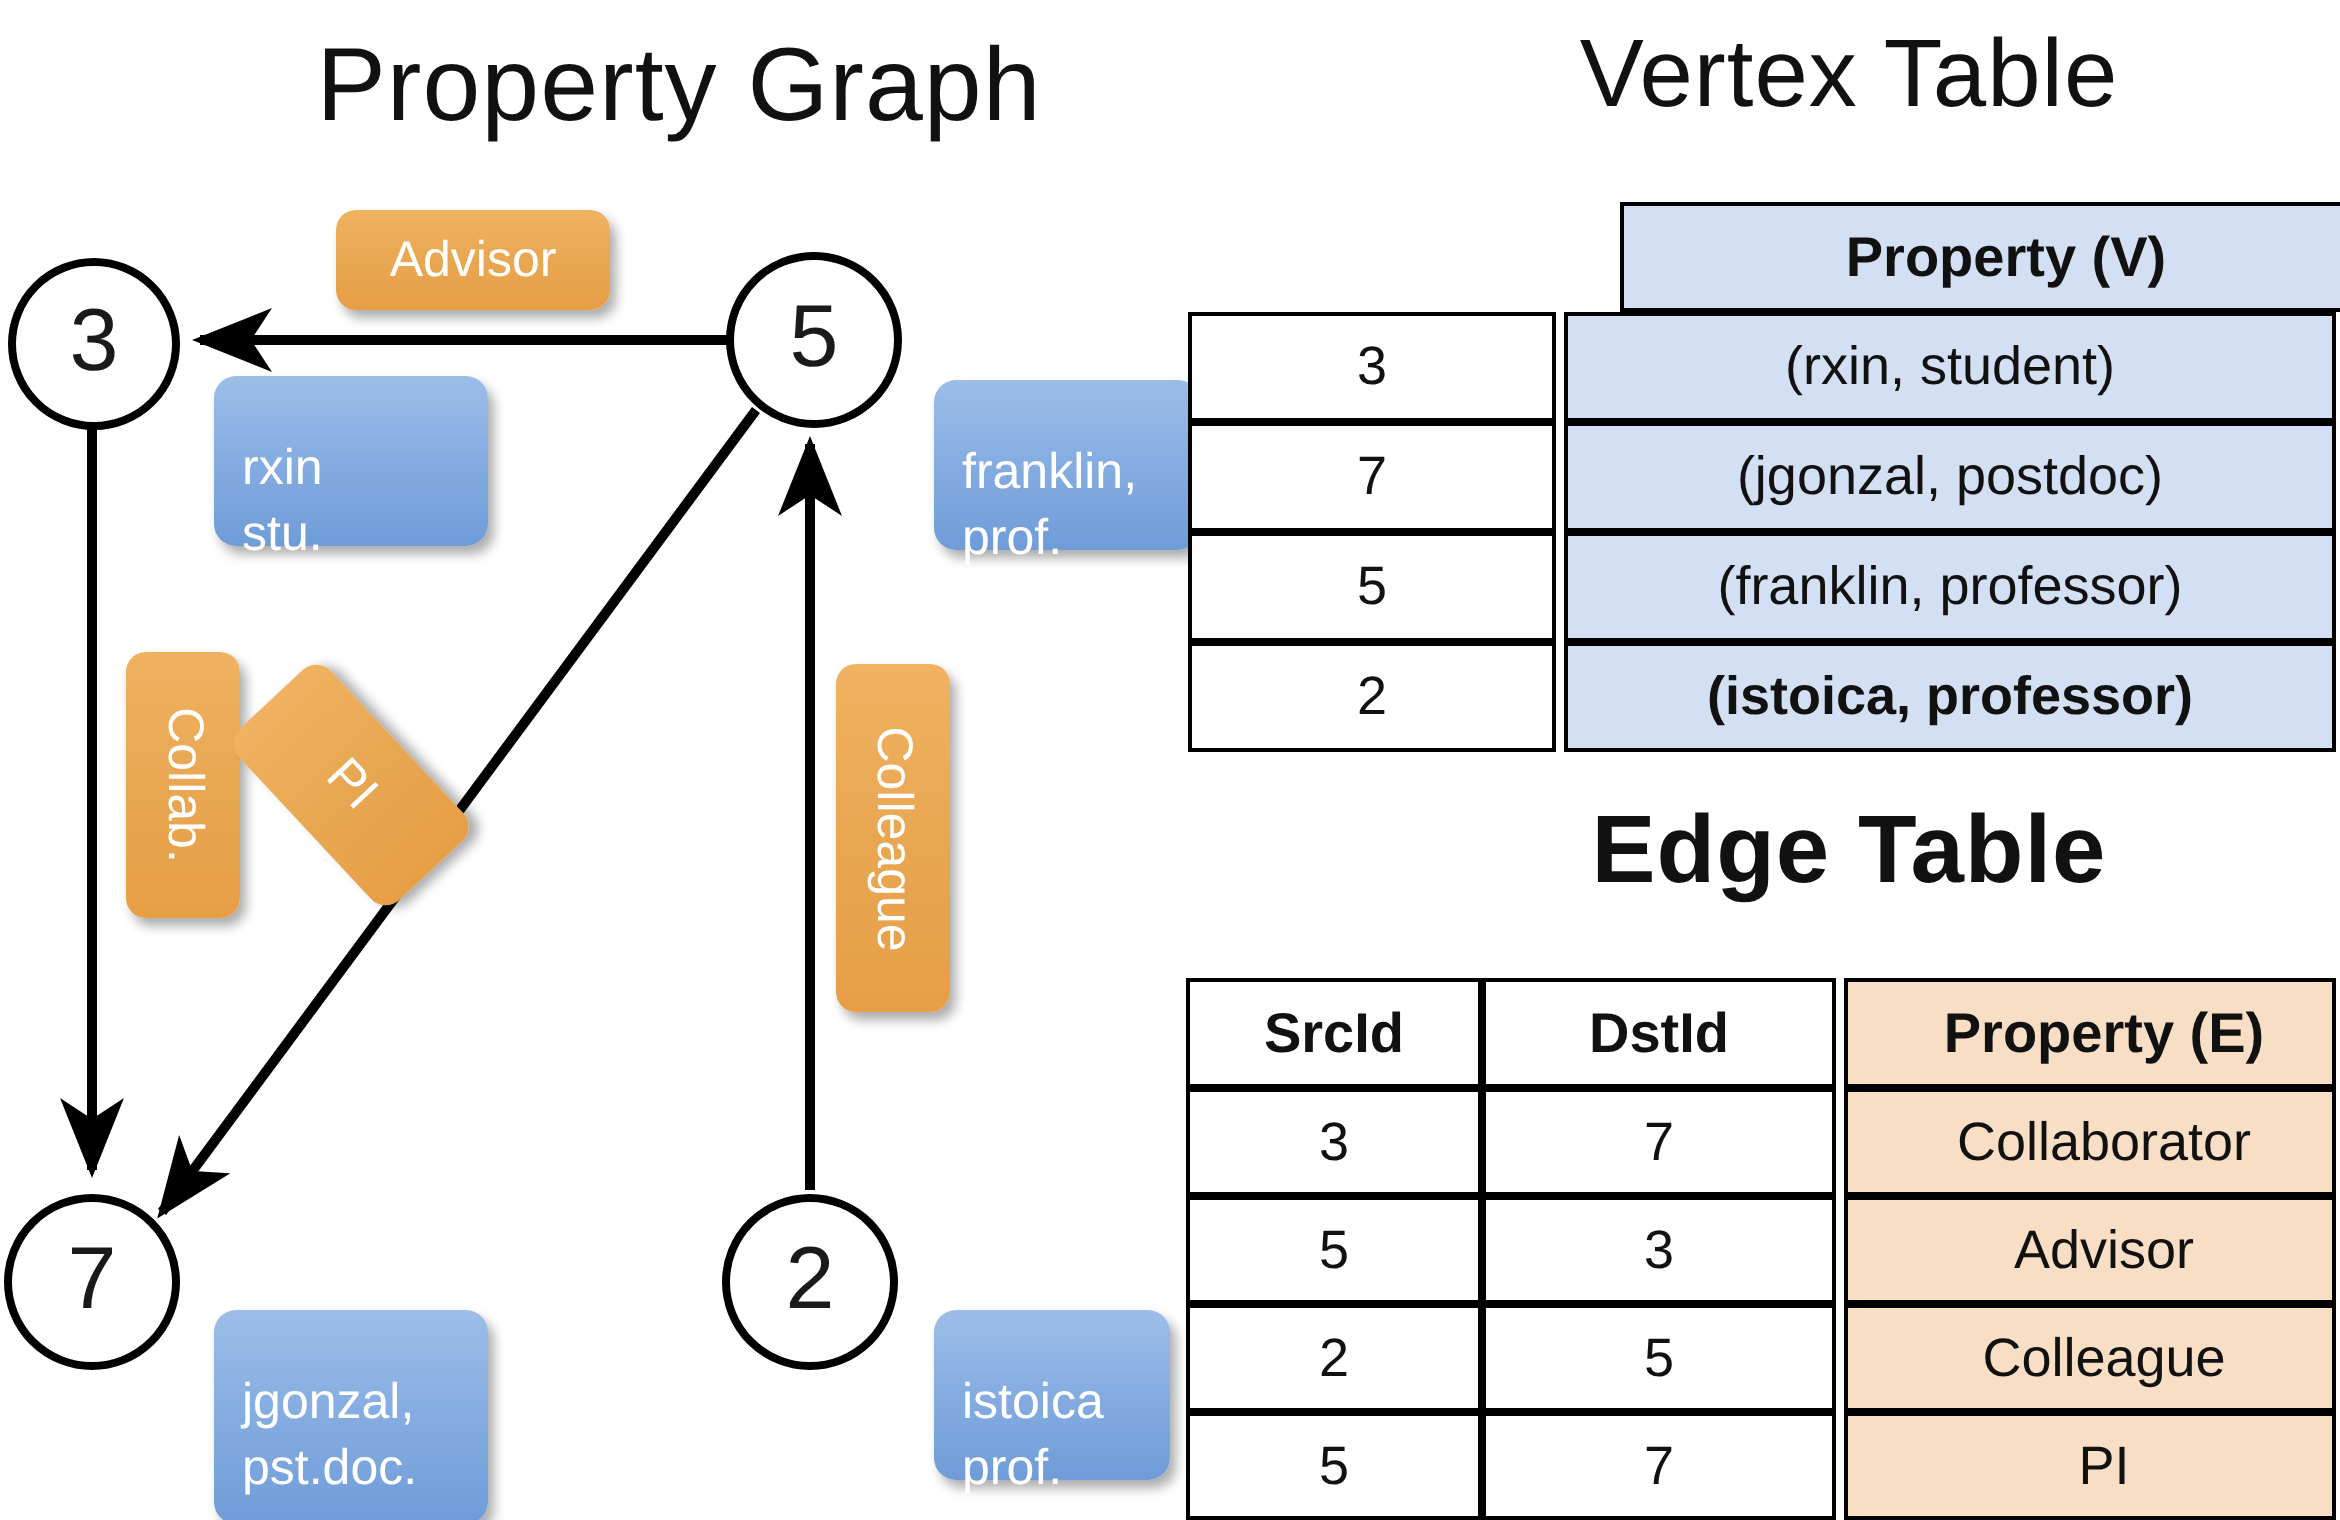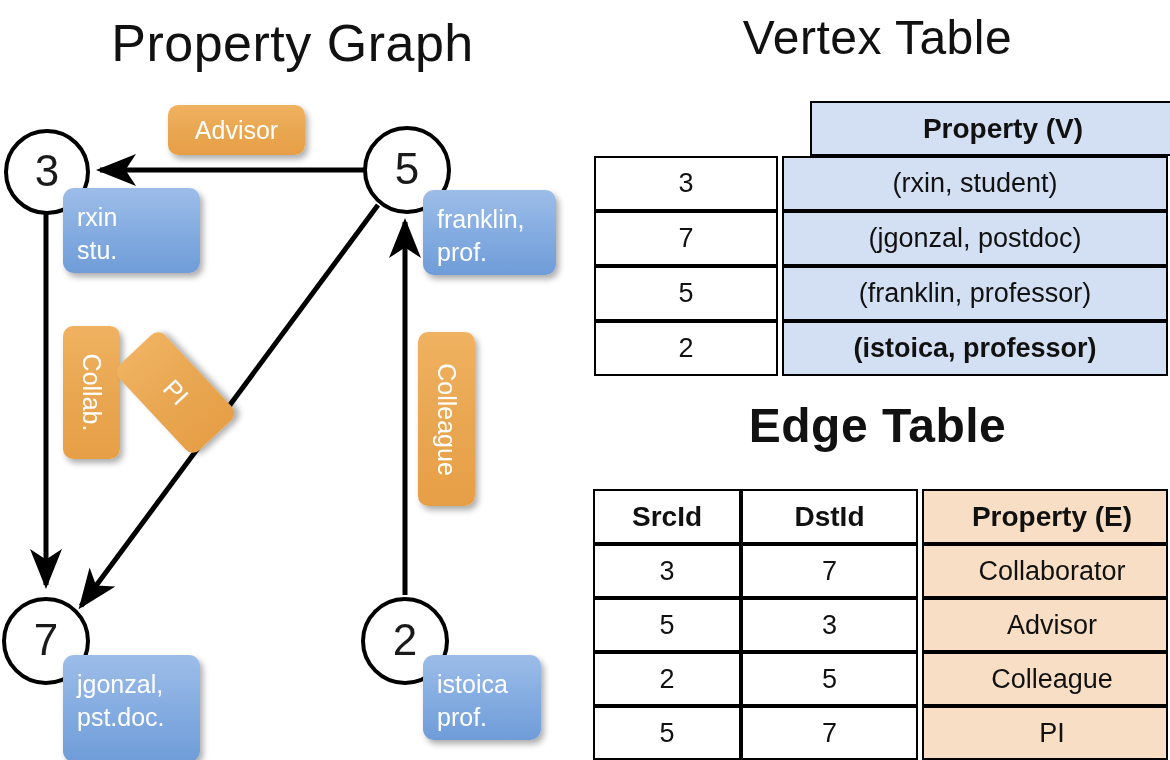--- a/index.html
+++ b/index.html
@@ -17,20 +17,21 @@
   }
 
   
   .title {
     position: absolute;
     font-family: "Liberation Sans", sans-serif;
     font-weight: 300;
     letter-spacing: 0.5px;
     color: #111111;
     white-space: nowrap;
+    padding-left: 47px;
   }
   #title-property-graph {
     left: 0; top: 14px; width: 585px;
     text-align: center;
     font-size: 52px;
     line-height: 58px;
   }
   #title-vertex-table {
     left: 585px; top: 10px; width: 585px;
     text-align: center;
@@ -80,23 +81,24 @@
   .prop-box {
     position: absolute;
     border-radius: 11px;
     background: linear-gradient(180deg, #9dbde8 0%, #87aee2 45%, #6f9cd8 100%);
     box-shadow: 3px 4px 6px rgba(0,0,0,0.33);
     color: #ffffff;
     font-family: "Liberation Sans", sans-serif;
     font-weight: 300;
     font-size: 25px;
     line-height: 33px;
-    padding: 13px 0 0 14px;
+    padding: 30px 0 0 14px;
     box-sizing: border-box;
     white-space: pre-line;
+    margin-left: 44px;
   }
 
   
   .edge-box {
     position: absolute;
     border-radius: 10px;
     background: linear-gradient(180deg, #f0b261 0%, #e9a752 48%, #e79f46 100%);
     box-shadow: 3px 4px 6px rgba(0,0,0,0.33);
     color: #ffffff;
     font-family: "Liberation Sans", sans-serif;

